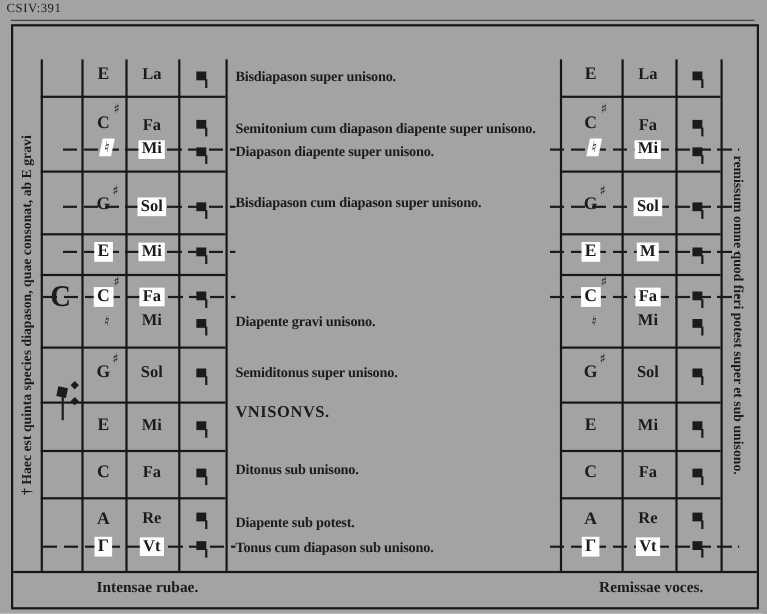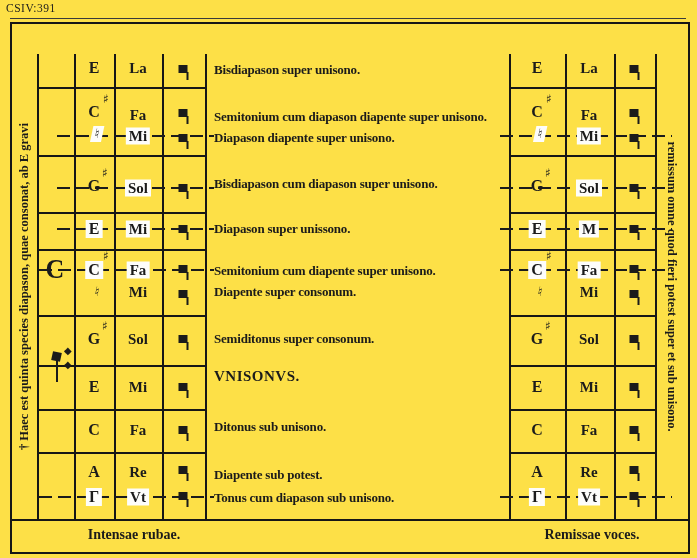--- a/index.html
+++ b/index.html
@@ -1,16 +1,16 @@
 <!DOCTYPE html>
 <html><head>
 <meta charset="utf-8">
 <style>
   html,body{margin:0;padding:0;background:#e8e8e4;}
-  #page{position:relative;width:697px;height:558px;background:#fde047;color:#1b1b1b;
+  #page{position:relative;width:697px;height:558px;background:#a3a3a3;color:#1b1b1b;
         font-family:"Liberation Serif","DejaVu Serif",serif;overflow:hidden;}
   #pagelabel{position:absolute;left:6px;top:2px;font-size:11.5px;letter-spacing:.5px;}
   #topline{position:absolute;left:10px;top:18px;width:676px;height:1px;background:#3a3a3a;}
   #frame{position:absolute;left:10px;top:22px;width:676px;height:528px;border:2px solid #161616;box-sizing:content-box;}
   .hdr{position:absolute;left:0;top:0;width:100%;height:28px;border-bottom:2px solid #161616;
        display:flex;align-items:center;justify-content:center;font-size:15px;font-weight:bold;white-space:nowrap;}
   .vl{position:absolute;top:30px;height:465px;width:2px;background:#161616;}
   .hr{position:absolute;height:2px;background:#161616;}
   .t{position:absolute;transform:translate(-50%,-50%);font-weight:bold;white-space:nowrap;z-index:3;}
   .ltr{font-size:16px;}
@@ -140,24 +140,22 @@
     <span class="pausa" style="left:171px;top:315px"></span>
     <span class="pausa" style="left:171px;top:363px"></span>
     <span class="pausa" style="left:171px;top:406px"></span>
     <span class="pausa" style="left:171px;top:446px"></span>
     <span class="pausa" style="left:171px;top:472px"></span>
 
     <span class="desc" style="left:202px;top:46px">Bisdiapason super unisono.</span>
     <span class="desc" style="left:202px;top:114px">Diapason diapente super unisono.</span>
     <span class="desc" style="left:202px;top:93px">Semitonium cum diapason diapente super unisono.</span>
     <span class="desc" style="left:202px;top:160px">Bisdiapason cum diapason super unisono.</span>
-    <span class="desc" style="left:202px;top:205px">Diapason super unissono.</span>
-    <span class="desc" style="left:202px;top:247px">Semitonium cum diapente super unisono.</span>
-    <span class="desc" style="left:202px;top:268px">Diapente super consonum.</span>
-    <span class="desc" style="left:202px;top:315px">Semiditonus super consonum.</span>
+    <span class="desc" style="left:202px;top:268px">Diapente gravi unisono.</span>
+    <span class="desc" style="left:202px;top:315px">Semiditonus super unisono.</span>
     <span class="desc caps" style="left:202px;top:352px">VNISONVS.</span>
     <span class="desc" style="left:202px;top:403px">Ditonus sub unisono.</span>
     <span class="desc" style="left:202px;top:451px">Diapente sub potest.</span>
     <span class="desc" style="left:202px;top:474px">Tonus cum diapason sub unisono.</span>
 
     <span class="t ltr" style="left:525px;top:44px">E</span>
     <span class="t ltr" style="left:525px;top:88px">C</span>
     <span class="t acc" style="left:537px;top:75px">♯</span>
     <span class="t nat onln" style="left:528px;top:110px">♮</span>
     <span class="t ltr" style="left:525px;top:162px">G</span>

